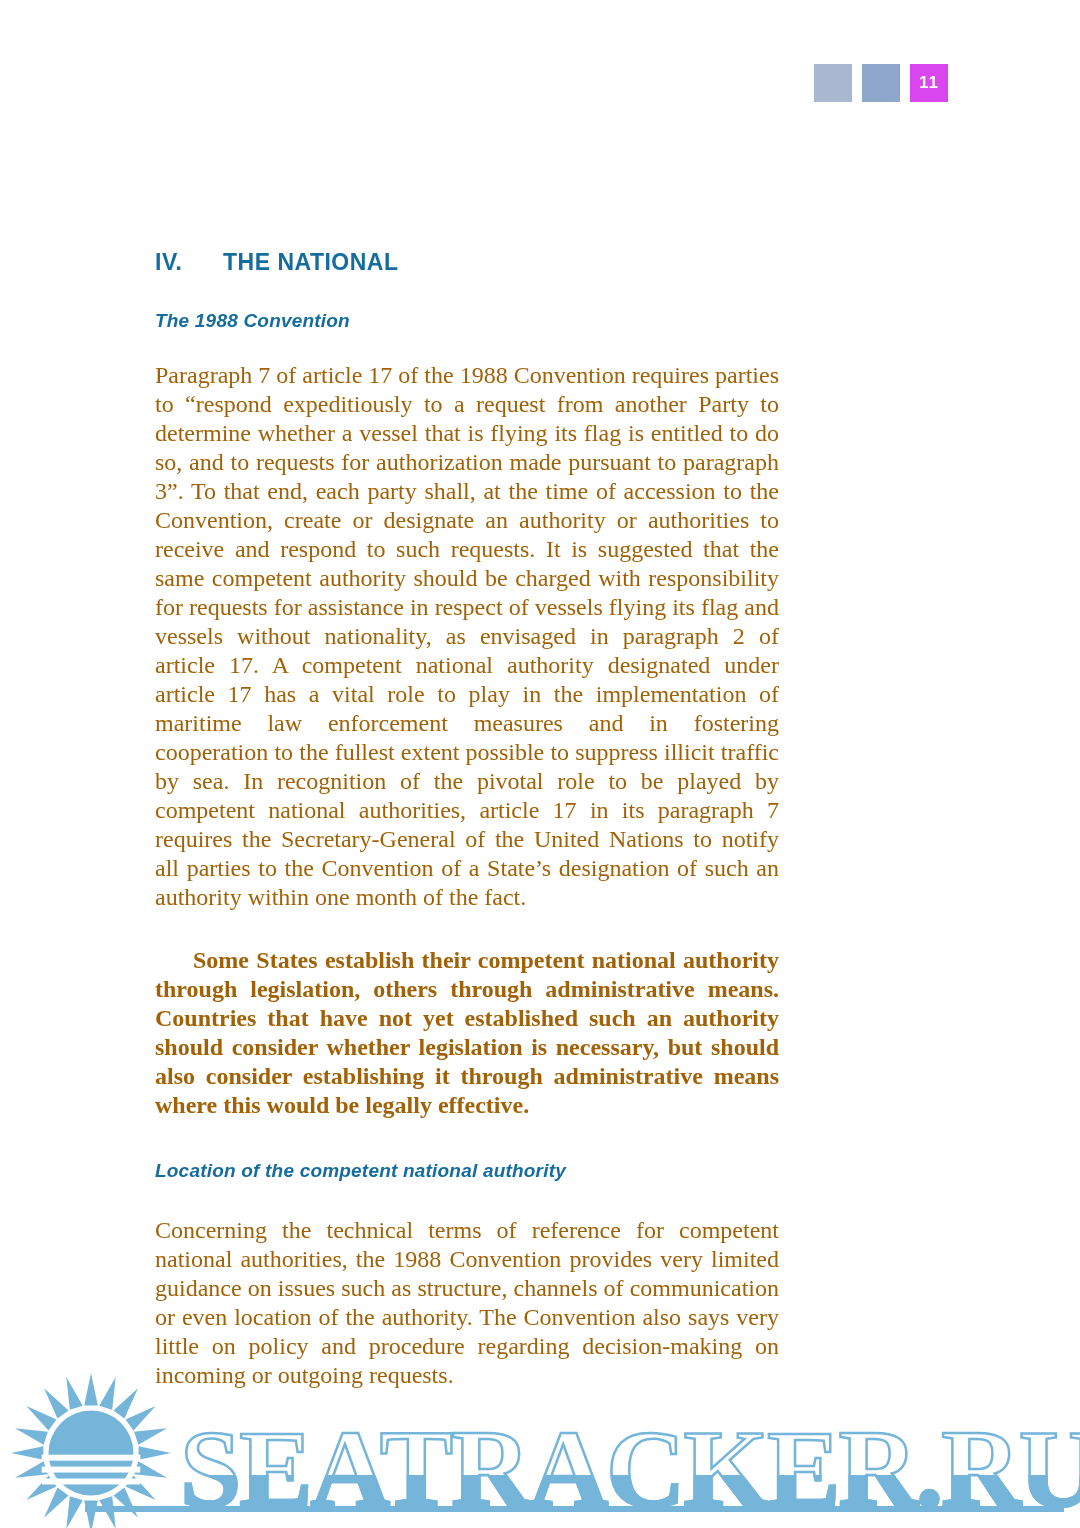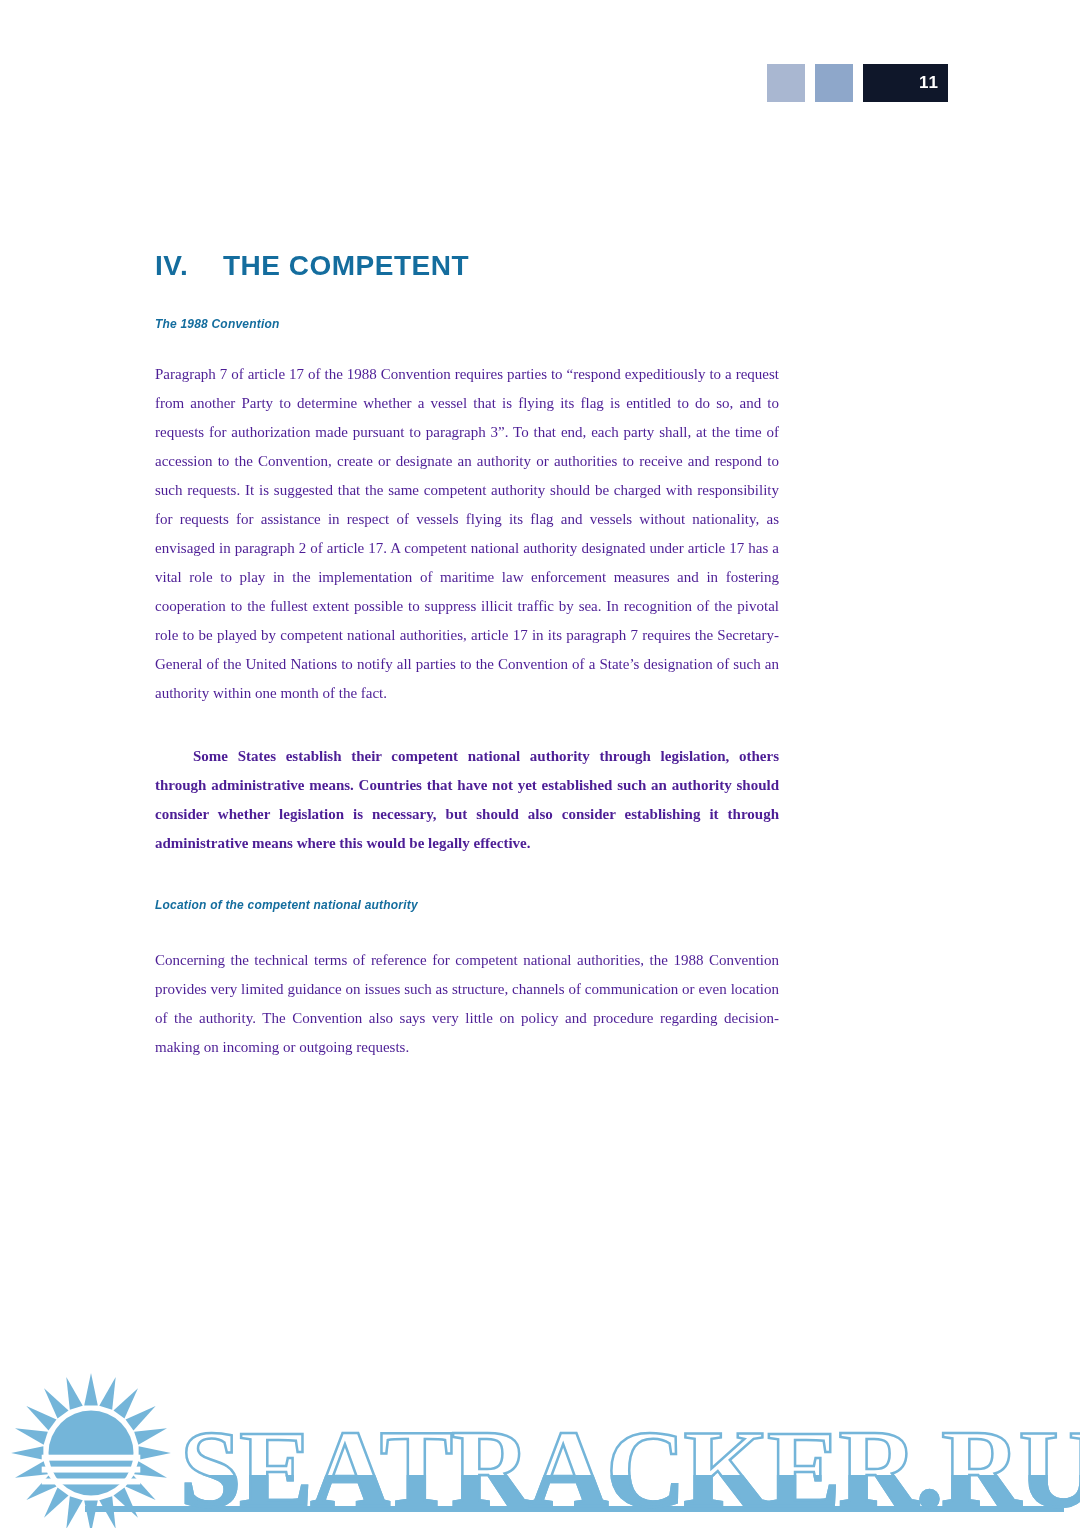--- a/index.html
+++ b/index.html
@@ -14,70 +14,70 @@
 
   
   .corner {
     position:absolute; top:64px; right:132px;
     display:flex; gap:10px; align-items:center;
   }
   .sq { width:38px; height:38px; }
   .sq-1 { background:#a9b7d1; }
   .sq-2 { background:#8ea7ca; }
   .sq-3 {
-    background:#0f172a;
+    background:#d946ef;
     display:flex; align-items:center; justify-content:center;
     color:#ffffff;
     font-family:"Liberation Sans", sans-serif;
-    font-weight:700; font-size:17px; letter-spacing:1px;padding-left:47px;
+    font-weight:700; font-size:17px; letter-spacing:1px;
   }
 
   
   .content {
     position:absolute; left:155px; top:0;
     width:624px;
   }
 
   .doc-title {
     margin-top:248px;
     display:flex;
     color:#146d9e;
     font-family:"Liberation Sans", sans-serif;
     font-weight:700;
-    font-size:28px;
+    font-size:23px;
     line-height:1.28;
     letter-spacing:0.5px;
   }
   .doc-title .numeral { width:68px; flex:0 0 68px; }
 
   .section-heading {
     margin-top:74px;
     color:#146d9e;
     font-family:"Liberation Sans", sans-serif;
     font-weight:700;
     font-size:19px;
     letter-spacing:0.2px;
   }
 
   .subheading {
     margin-top:33px;
     color:#146d9e;
     font-family:"Liberation Sans", sans-serif;
     font-weight:700;
     font-style:italic;
-    font-size:12px;
+    font-size:19px;
     letter-spacing:0.2px;
   }
 
   .para {
     margin-top:29px;
-    font-size:15px;
+    font-size:24px;
     line-height:29px;
     text-align:justify;
-    color:#4c1d95;
+    color:#a16207;
   }
   .para.indent { text-indent:38px;font-weight:bold; }
   .para.gap-large { margin-top:34px; }
   .subheading.gap-large { margin-top:40px; }
 
   
   .watermark { position:absolute; left:0; right:16px; bottom:0; height:185px; }
   .wm-line {
     position:absolute; bottom:16px; left:85px; right:0;
     height:6px; background:#74b5d9;
@@ -112,21 +112,21 @@
     <div class="sq sq-3">
       <span>11</span>
     </div>
   </div>
 
   <div class="content">
 
     <div class="doc-title">
       <span class="numeral">IV.</span>
       <span>
-        <span>THE COMPETENT</span><br>
+        <span>THE NATIONAL</span><br>
       </span>
     </div>
 
 
     <div class="subheading">The 1988 Convention</div>
 
     <div class="para">Paragraph 7 of article 17 of the 1988 Convention requires parties to “respond expeditiously to a request from another Party to determine whether a vessel that is flying its flag is entitled to do so, and to requests for authorization made pursuant to paragraph 3”. To that end, each party shall, at the time of accession to the Convention, create or designate an authority or authorities to receive and respond to such requests. It is suggested that the same competent authority should be charged with responsibility for requests for assistance in respect of vessels flying its flag and vessels without nationality, as envisaged in paragraph 2 of article 17. A competent national authority designated under article 17 has a vital role to play in the implementation of maritime law enforcement measures and in fostering cooperation to the fullest extent possible to suppress illicit traffic by sea. In recognition of the pivotal role to be played by competent national authorities, article 17 in its paragraph 7 requires the Secretary-General of the United Nations to notify all parties to the Convention of a State’s designation of such an authority within one month of the fact.</div>
 
     <div class="para indent gap-large">Some States establish their competent national authority through legislation, others through administrative means. Countries that have not yet established such an authority should consider whether legislation is necessary, but should also consider establishing it through administrative means where this would be legally effective.</div>
 

